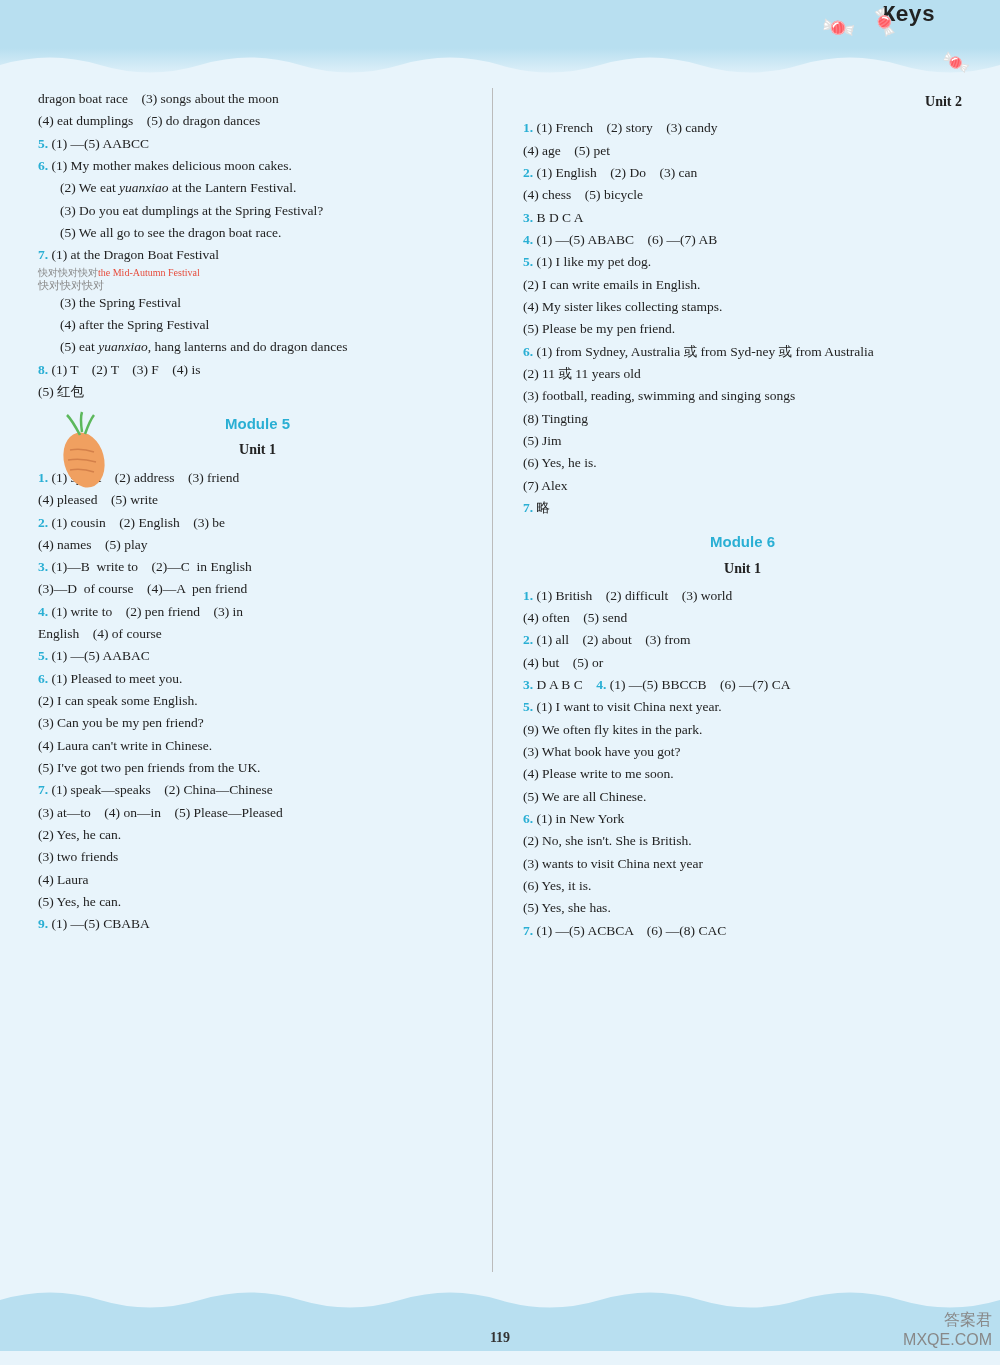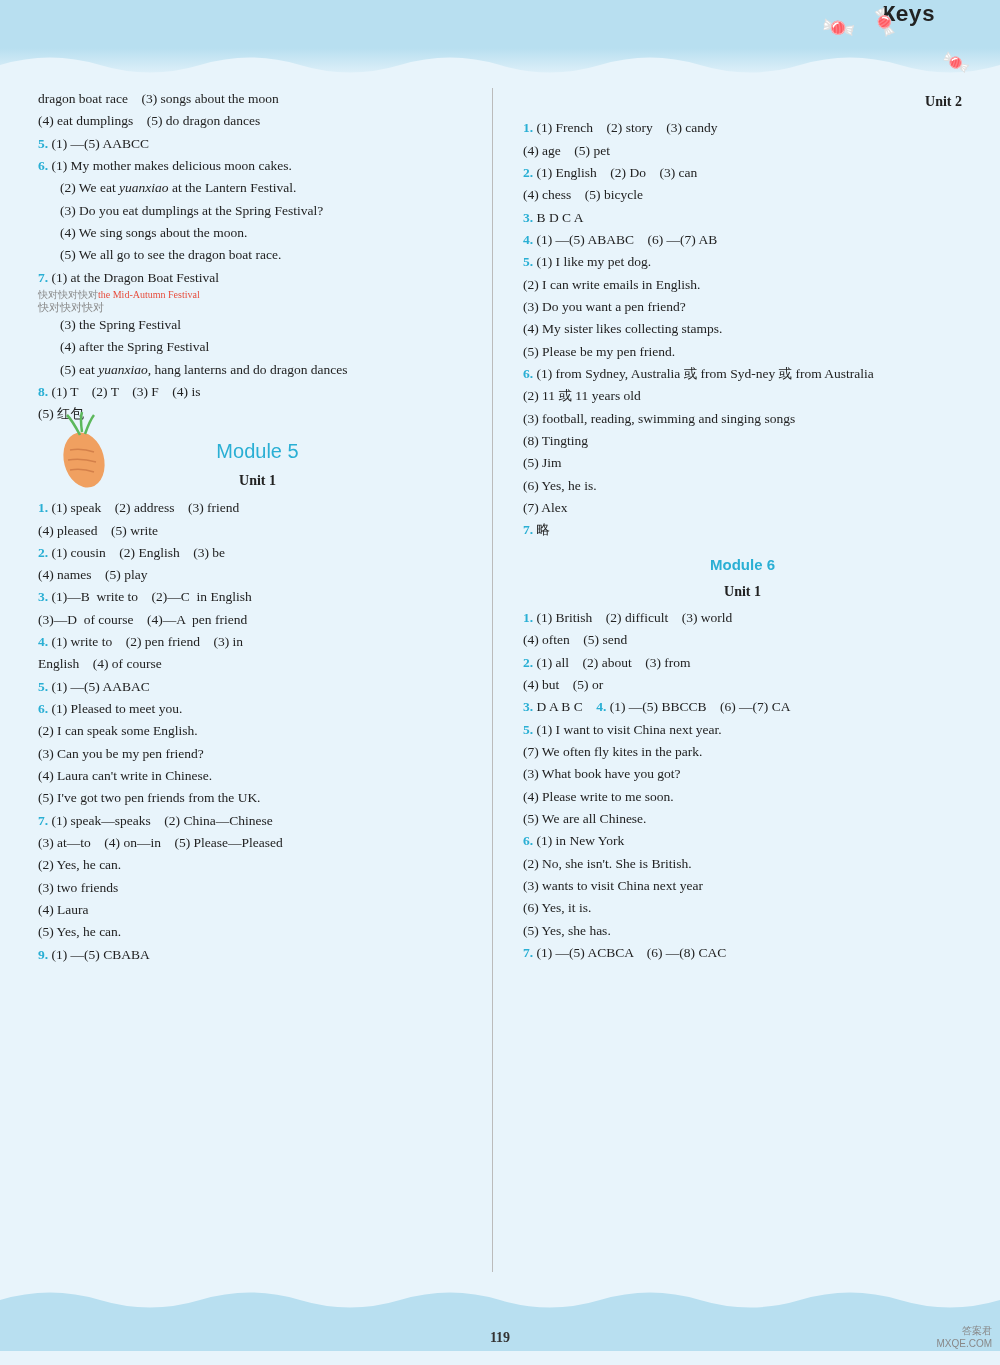--- a/index.html
+++ b/index.html
@@ -106,21 +106,20 @@
 
     <div class="text-block">
       <span class="answer-num">5.</span> (1) —(5) AABCC
     </div>
 
     <div class="text-block">
       <span class="answer-num">6.</span> (1) My mother makes delicious moon cakes.
     </div>
     <div class="text-block indented">(2) We eat <span class="italic">yuanxiao</span> at the Lantern Festival.</div>
     <div class="text-block indented">(3) Do you eat dumplings at the Spring Festival?</div>
-    <div class="text-block indented">(4) We sing songs about the moon.</div>
     <div class="text-block indented">(5) We all go to see the dragon boat race.</div>
 
     <div class="text-block">
       <span class="answer-num">7.</span> (1) at the Dragon Boat Festival
     </div>
 
     <div style="color:#888;font-size:10px;line-height:1.2;">快对快对快对<span style="color:#e74c3c;">the Mid-Autumn Festival</span></div>
     <div style="color:#888;font-size:11px;line-height:1.2;">快对快对快对</div>
 
     <div class="text-block indented">(3) the Spring Festival</div>
@@ -202,21 +201,20 @@
     </div>
 
     <div class="text-block">
       <span class="answer-num">4.</span> (1) —(5) ABABC &nbsp;&nbsp; (6) —(7) AB
     </div>
 
     <div class="text-block">
       <span class="answer-num">5.</span> (1) I like my pet dog.
     </div>
     <div class="text-block">(2) I can write emails in English.</div>
-    <div class="text-block">(3) Do you want a pen friend?</div>
     <div class="text-block">(4) My sister likes collecting stamps.</div>
     <div class="text-block">(5) Please be my pen friend.</div>
 
     <div class="text-block">
       <span class="answer-num">6.</span> (1) from Sydney, Australia 或 from Syd-ney 或 from Australia
     </div>
     <div class="text-block">(2) 11 或 11 years old</div>
     <div class="text-block">(3) football, reading, swimming and singing songs</div>
     <div class="text-block">(8) Tingting</div>
     <div class="text-block">(5) Jim</div>
@@ -240,21 +238,21 @@
     </div>
     <div class="text-block">(4) but &nbsp;&nbsp; (5) or</div>
 
     <div class="text-block">
       <span class="answer-num">3.</span> D A B C &nbsp;&nbsp; <span class="answer-num">4.</span> (1) —(5) BBCCB &nbsp;&nbsp; (6) —(7) CA
     </div>
 
     <div class="text-block">
       <span class="answer-num">5.</span> (1) I want to visit China next year.
     </div>
-    <div class="text-block">(7) We often fly kites in the park.</div>
+    <div class="text-block">(9) We often fly kites in the park.</div>
     <div class="text-block">(3) What book have you got?</div>
     <div class="text-block">(4) Please write to me soon.</div>
     <div class="text-block">(5) We are all Chinese.</div>
 
     <div class="text-block">
       <span class="answer-num">6.</span> (1) in New York
     </div>
     <div class="text-block">(2) No, she isn't. She is British.</div>
     <div class="text-block">(3) wants to visit China next year</div>
     <div class="text-block">(6) Yes, it is.</div>
@@ -270,26 +268,26 @@
 <div style="position:relative;width:100%;height:45px;background:#e8f4fb;overflow:hidden;">
   <svg style="position:absolute;bottom:0;left:0;width:100%;height:45px;" viewBox="0 0 1000 45" preserveAspectRatio="none">
     <path d="M0,20 Q50,5 100,20 Q150,35 200,20 Q250,5 300,20 Q350,35 400,20 Q450,5 500,20 Q550,35 600,20 Q650,5 700,20 Q750,35 800,20 Q850,5 900,20 Q950,35 1000,20 L1000,45 L0,45 Z" fill="#b8dff0"></path>
   </svg>
 </div>
 
 <div style="background:#b8dff0;padding:5px 12px;text-align:center;position:relative;">
   <span style="font-size:14px;font-weight:bold;color:#333;">119</span>
 
   
-  <div style="position:absolute;bottom:2px;right:8px;font-size:10px;color:#888;font-family:Arial,sans-serif;">
+  <div style="position:absolute;bottom:2px;right:8px;font-size:16px;color:#888;font-family:Arial,sans-serif;">
     <div style="text-align:right;">答案君</div>
     <div style="text-align:right;">MXQE.COM</div>
   </div>
 </div>
 
 <style>
   .answer-num { color: #2aafd4; font-weight: bold; }
   .text-block { margin-bottom: 1px; line-height: 1.58; }
-  .module-title { color: #2aafd4; font-weight: normal; font-size: 20px; text-align: center; margin: 10px 0 3px 0; }
+  .module-title { color: #2aafd4; font-weight: bold; font-size: 15px; text-align: center; margin: 10px 0 3px 0; }
   .unit-title { font-weight: bold; font-size: 14px; text-align: center; margin: 3px 0 5px 0; }
   .indented { margin-left: 22px; }
   .italic { font-style: italic; }
 </style>
 
 </body></html>

